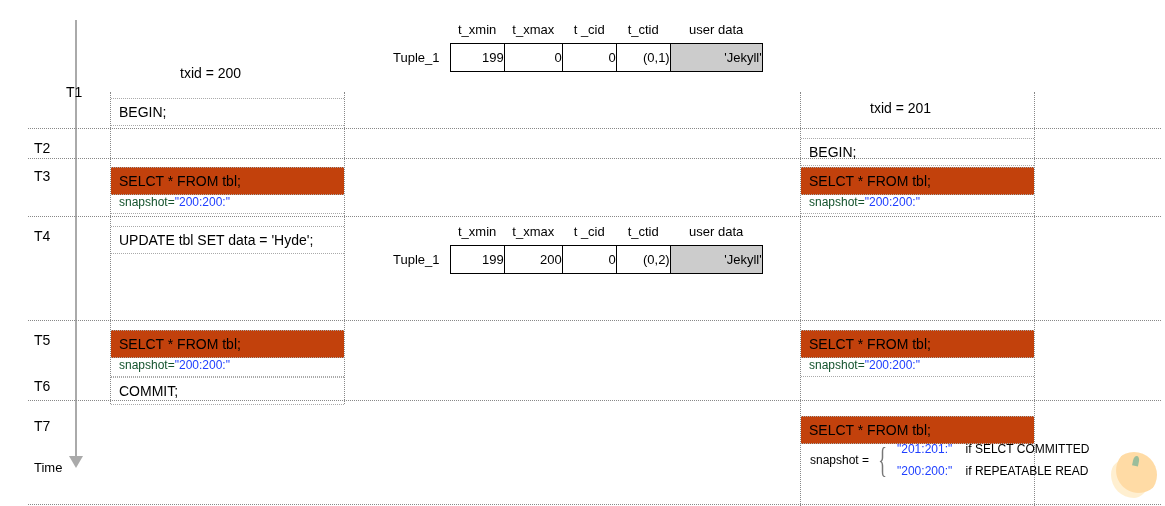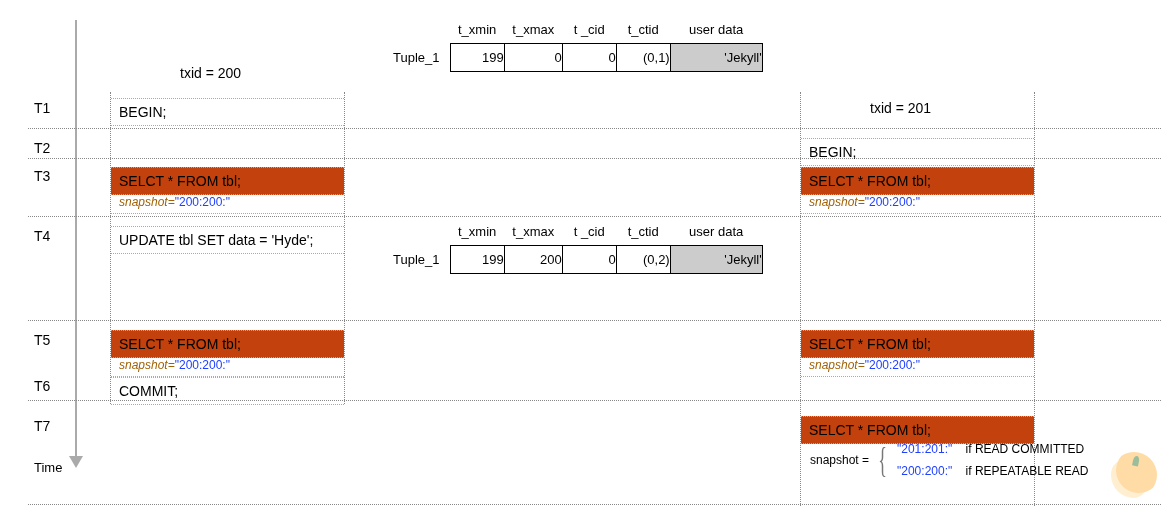--- a/index.html
+++ b/index.html
@@ -125,21 +125,21 @@
   }
   .stmt.plain {
     border-top: 1px dotted #aaa;
     border-bottom: 1px dotted #aaa;
   }
   .snap-line {
     font-size: 12px;
     padding: 2px 8px 4px 8px;
     border-bottom: 1px dotted #aaa;
   }
-  .snap-inline { color: #a16207; font-style: italic; }
+  .snap-inline { color: #14532d; }
   .snap-val { color: #2040ff; }
 
   
   .brace-block {
     position: absolute;
     font-size: 12px;
   }
   .brace-block .lbl {
     display: inline-block;
     vertical-align: middle;
@@ -187,21 +187,21 @@
     transform: rotate(12deg);
   }
 </style>
 </head>
 <body>
 
 <div class="arrow-line"></div>
 <div class="arrow-head"></div>
 <div class="time-label">Time</div>
 
-<div class="step-label" style="top:100px;">T1</div>
+<div class="step-label" style="top:84px;margin-left:32px;">T1</div>
 <div class="step-label" style="top:140px;">T2</div>
 <div class="step-label" style="top:168px;">T3</div>
 <div class="step-label" style="top:228px;">T4</div>
 <div class="step-label" style="top:332px;">T5</div>
 <div class="step-label" style="top:378px;">T6</div>
 <div class="step-label" style="top:418px;">T7</div>
 
 <div class="hr" style="top:128px;"></div>
 <div class="hr" style="top:158px;"></div>
 <div class="hr" style="top:216px;"></div>
@@ -293,21 +293,21 @@
   <div class="stmt sel" style="top:324px;">SELCT * FROM tbl;</div>
 </div>
 
 <div class="brace-block" style="left:810px; top:438px;">
   <span class="lbl">snapshot =</span>
   <span class="brace">{</span>
   <span class="cases">
     <div>
       <span class="snap-val">"201:201:"</span>
       &nbsp;&nbsp;
-      <span>if READ COMMITTED</span>
+      <span>if SELCT COMMITTED</span>
     </div>
     <div>
       <span class="snap-val">"200:200:"</span>
       &nbsp;&nbsp;
       <span>if REPEATABLE READ</span>
     </div>
   </span>
 </div>
 
 <div class="watermark"></div>

